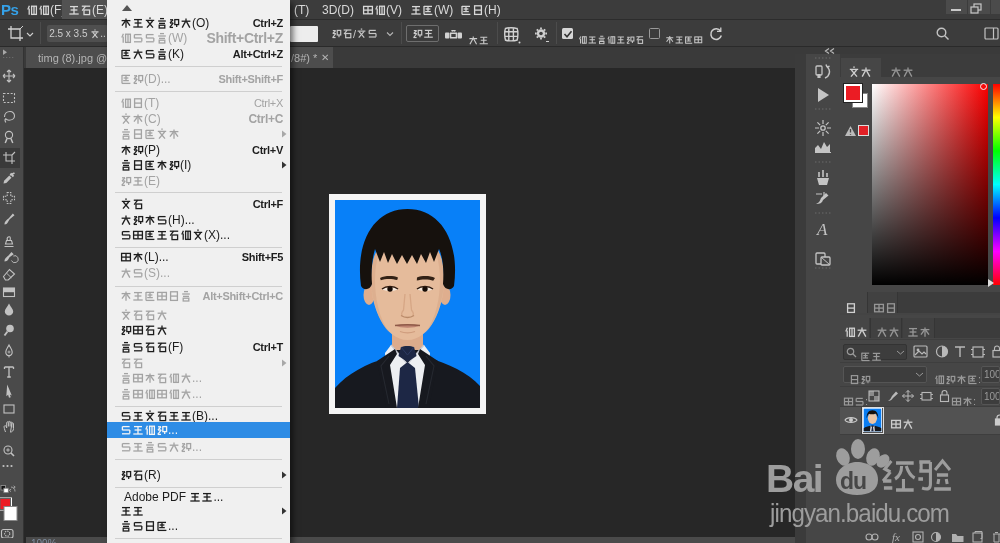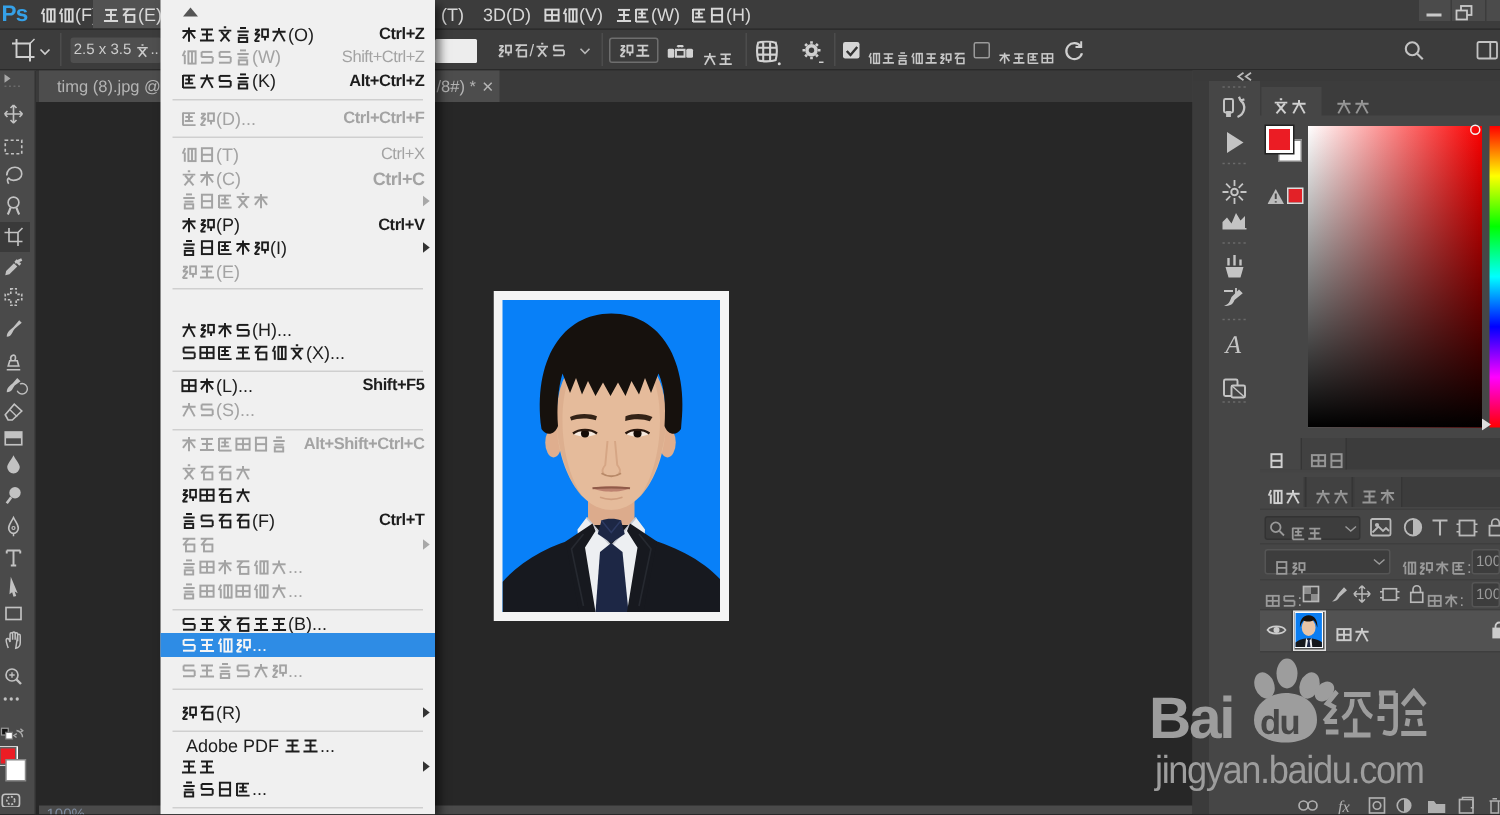--- a/index.html
+++ b/index.html
@@ -625,40 +625,40 @@
       <span style="margin-left:auto;font-weight:bold;color:#1d1d1d;font-size:11px;letter-spacing:-0.3px">Ctrl+Z</span>
     </div>
 <div class="abs" style="left:120px;top:30.5px;width:163px;height:15px;display:flex;align-items:center;font-size:12px">
       <svg class="ck" width="48" height="12" viewBox="0 0 48 12" style="color:#a3a3a3;vertical-align:-1.5px" fill="none" stroke="currentColor" stroke-width="1.3">
         <use href="#g5" x="0" width="12" height="12"></use>
         <use href="#gb" x="12" width="12" height="12"></use>
         <use href="#gb" x="24" width="12" height="12"></use>
         <use href="#g3" x="36" width="12" height="12"></use>
       </svg>
       <span style="color:#a3a3a3">(W)</span>
-      <span style="margin-left:auto;font-weight:normal;color:#a3a3a3;font-size:11px;letter-spacing:-0.3px">Shift+Ctrl+Z</span>
+      <span style="margin-left:auto;font-weight:bold;color:#a3a3a3;font-size:14px;letter-spacing:-0.3px">Shift+Ctrl+Z</span>
     </div>
 <div class="abs" style="left:120px;top:46px;width:163px;height:15px;display:flex;align-items:center;font-size:12px">
       <svg class="ck" width="48" height="12" viewBox="0 0 48 12" style="color:#1d1d1d;vertical-align:-1.5px" fill="none" stroke="currentColor" stroke-width="1.3">
         <use href="#ga" x="0" width="12" height="12"></use>
         <use href="#g9" x="12" width="12" height="12"></use>
         <use href="#gb" x="24" width="12" height="12"></use>
         <use href="#g3" x="36" width="12" height="12"></use>
       </svg>
       <span style="color:#1d1d1d">(K)</span>
       <span style="margin-left:auto;font-weight:bold;color:#1d1d1d;font-size:11px;letter-spacing:-0.3px">Alt+Ctrl+Z</span>
     </div>
 <div class="abs" style="left:115px;top:65.5px;width:167px;height:1px;background:#cfcfcf"></div>
 <div class="abs" style="left:120px;top:71.5px;width:163px;height:15px;display:flex;align-items:center;font-size:12px">
       <svg class="ck" width="24" height="12" viewBox="0 0 24 12" style="color:#a3a3a3;vertical-align:-1.5px" fill="none" stroke="currentColor" stroke-width="1.3">
         <use href="#ga" x="0" width="12" height="12"></use>
         <use href="#g8" x="12" width="12" height="12"></use>
       </svg>
       <span style="color:#a3a3a3">(D)...</span>
-      <span style="margin-left:auto;font-weight:bold;color:#a3a3a3;font-size:11px;letter-spacing:-0.3px">Ctrl+Ctrl+F</span>
+      <span style="margin-left:auto;font-weight:bold;color:#a3a3a3;font-size:11px;letter-spacing:-0.3px">Shift+Shift+F</span>
     </div>
 <div class="abs" style="left:115px;top:91px;width:167px;height:1px;background:#cfcfcf"></div>
 <div class="abs" style="left:120px;top:95.5px;width:163px;height:15px;display:flex;align-items:center;font-size:12px">
       <svg class="ck" width="24" height="12" viewBox="0 0 24 12" style="color:#a3a3a3;vertical-align:-1.5px" fill="none" stroke="currentColor" stroke-width="1.3">
         <use href="#g5" x="0" width="12" height="12"></use>
         <use href="#g0" x="12" width="12" height="12"></use>
       </svg>
       <span style="color:#a3a3a3">(T)</span>
       <span style="margin-left:auto;font-weight:normal;color:#a3a3a3;font-size:11px;letter-spacing:-0.3px">Ctrl+X</span>
     </div>
@@ -704,20 +704,27 @@
       <path d="M1,0.5 L5.5,4 L1,7.5 z" fill="#333"></path>
     </svg>
 <div class="abs" style="left:120px;top:173px;width:163px;height:15px;display:flex;align-items:center;font-size:12px">
       <svg class="ck" width="24" height="12" viewBox="0 0 24 12" style="color:#a3a3a3;vertical-align:-1.5px" fill="none" stroke="currentColor" stroke-width="1.3">
         <use href="#g8" x="0" width="12" height="12"></use>
         <use href="#g2" x="12" width="12" height="12"></use>
       </svg>
       <span style="color:#a3a3a3">(E)</span>
     </div>
 <div class="abs" style="left:115px;top:192px;width:167px;height:1px;background:#cfcfcf"></div>
+<div class="abs" style="left:120px;top:196.5px;width:163px;height:15px;display:flex;align-items:center;font-size:12px">
+      <svg class="ck" width="24" height="12" viewBox="0 0 24 12" style="color:#1d1d1d;vertical-align:-1.5px" fill="none" stroke="currentColor" stroke-width="1.3">
+        <use href="#g6" x="0" width="12" height="12"></use>
+        <use href="#g7" x="12" width="12" height="12"></use>
+      </svg>
+      <span style="margin-left:auto;font-weight:bold;color:#1d1d1d;font-size:11px;letter-spacing:-0.3px">Ctrl+F</span>
+    </div>
 <div class="abs" style="left:120px;top:212px;width:163px;height:15px;display:flex;align-items:center;font-size:12px">
       <svg class="ck" width="48" height="12" viewBox="0 0 48 12" style="color:#1d1d1d;vertical-align:-1.5px" fill="none" stroke="currentColor" stroke-width="1.3">
         <use href="#g9" x="0" width="12" height="12"></use>
         <use href="#g8" x="12" width="12" height="12"></use>
         <use href="#g4" x="24" width="12" height="12"></use>
         <use href="#gb" x="36" width="12" height="12"></use>
       </svg>
       <span style="color:#1d1d1d">(H)...</span>
     </div>
 <div class="abs" style="left:120px;top:227.5px;width:163px;height:15px;display:flex;align-items:center;font-size:12px">

